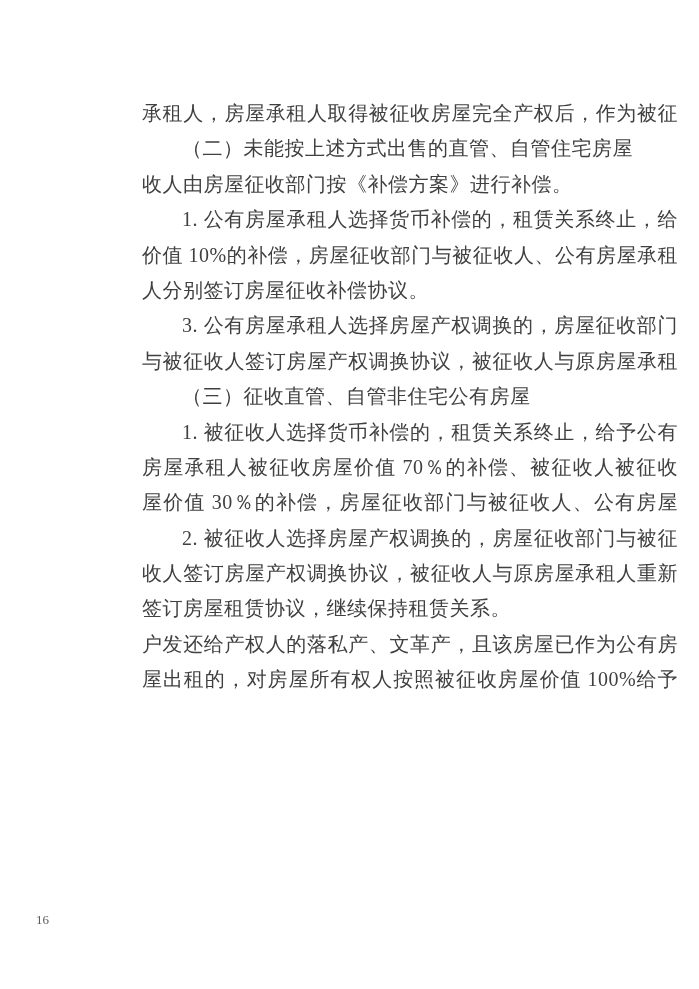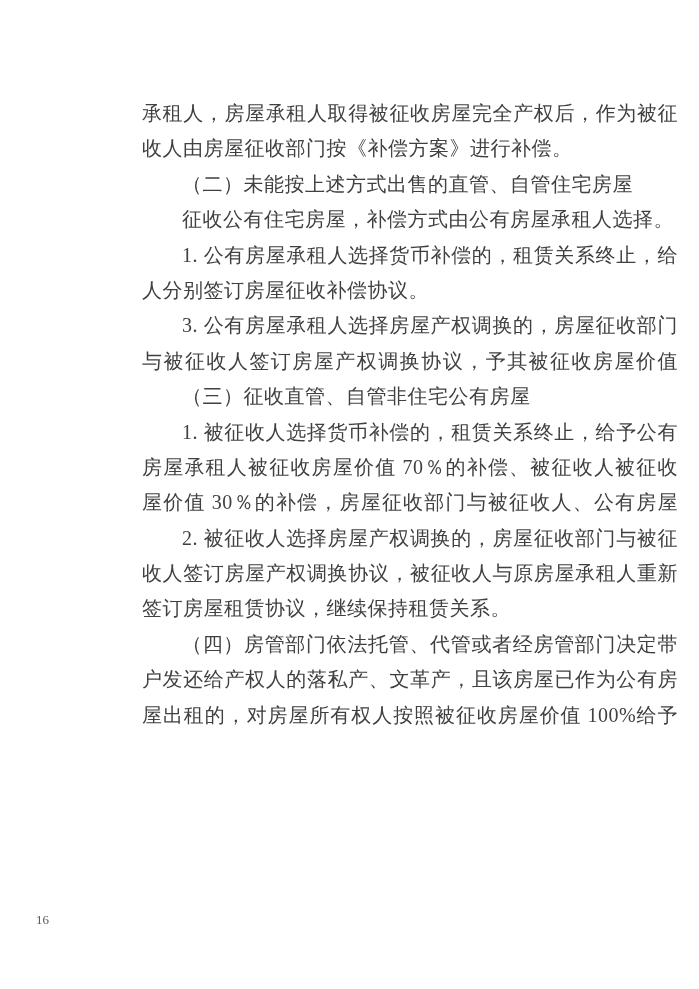--- a/index.html
+++ b/index.html
@@ -52,34 +52,33 @@
     color: #5a5a5a;
   }
 </style>
 </head>
 <body>
 
 <div class="page">
 
   <div class="body-text">
     <div class="line justify">承租人，房屋承租人取得被征收房屋完全产权后，作为被征</div>
+    <div class="line indent">（二）未能按上述方式出售的直管、自管住宅房屋</div>
     <div class="line">收人由房屋征收部门按《补偿方案》进行补偿。</div>
-    <div class="line indent">（二）未能按上述方式出售的直管、自管住宅房屋</div>
-    <div class="line indent">征收公有住宅房屋，补偿方式由公有房屋承租人选择。</div>
     <div class="line indent justify">1. 公有房屋承租人选择货币补偿的，租赁关系终止，给</div>
+    <div class="line justify">价值 10%的补偿，房屋征收部门与被征收人、公有房屋承租</div>
     <div class="line">人分别签订房屋征收补偿协议。</div>
     <div class="line indent justify">3. 公有房屋承租人选择房屋产权调换的，房屋征收部门</div>
-    <div class="line justify">与被征收人签订房屋产权调换协议，予其被征收房屋价值</div>
+    <div class="line justify">与被征收人签订房屋产权调换协议，被征收人与原房屋承租</div>
     <div class="line indent">（三）征收直管、自管非住宅公有房屋</div>
     <div class="line indent justify">1. 被征收人选择货币补偿的，租赁关系终止，给予公有</div>
     <div class="line justify">房屋承租人被征收房屋价值 70％的补偿、被征收人被征收房</div>
     <div class="line justify">屋价值 30％的补偿，房屋征收部门与被征收人、公有房屋承</div>
     <div class="line indent justify">2. 被征收人选择房屋产权调换的，房屋征收部门与被征</div>
     <div class="line justify">收人签订房屋产权调换协议，被征收人与原房屋承租人重新</div>
     <div class="line">签订房屋租赁协议，继续保持租赁关系。</div>
-    <div class="line indent justify">（四）房管部门依法托管、代管或者经房管部门决定带</div>
     <div class="line justify">户发还给产权人的落私产、文革产，且该房屋已作为公有房</div>
     <div class="line justify">屋出租的，对房屋所有权人按照被征收房屋价值 100%给予补</div>
   </div>
 
   <div class="page-number">16</div>
 
 </div>
 
 </body></html>

